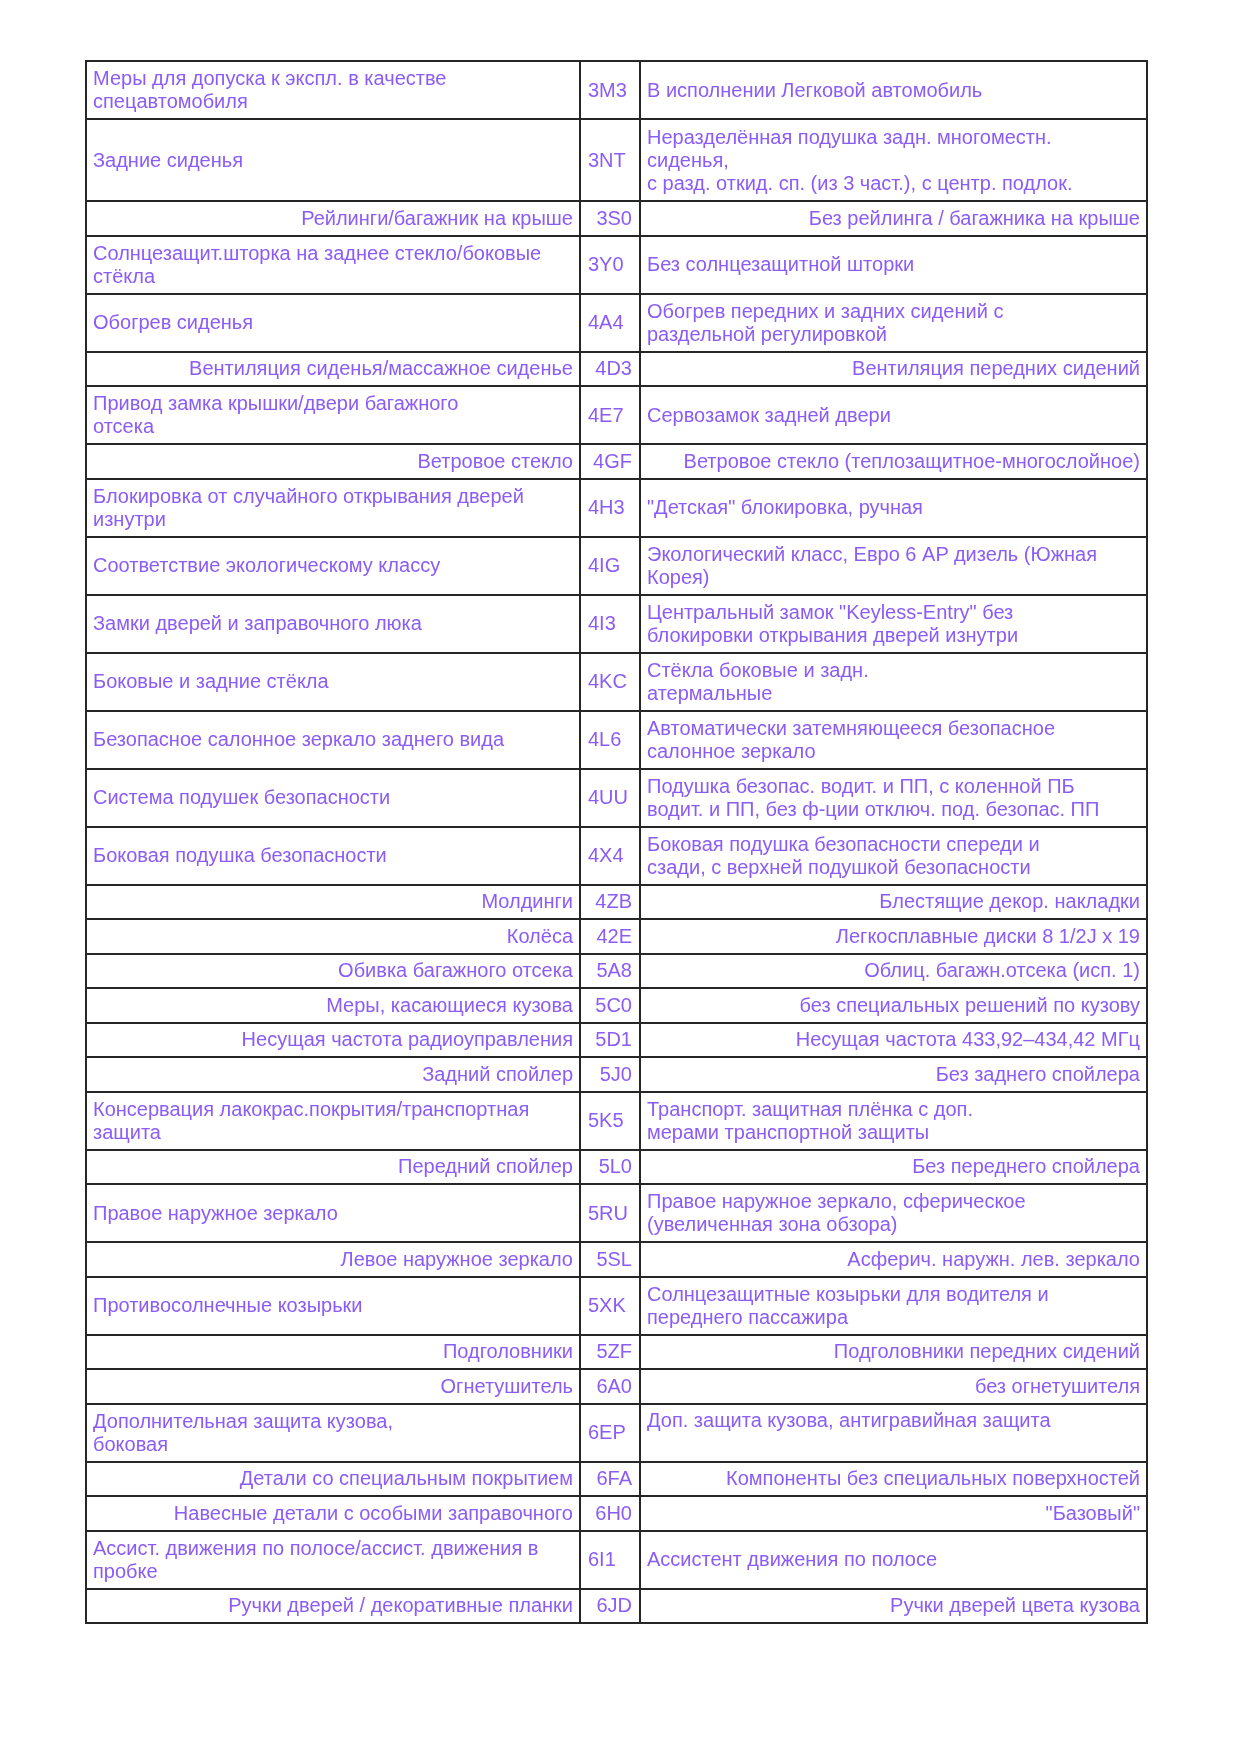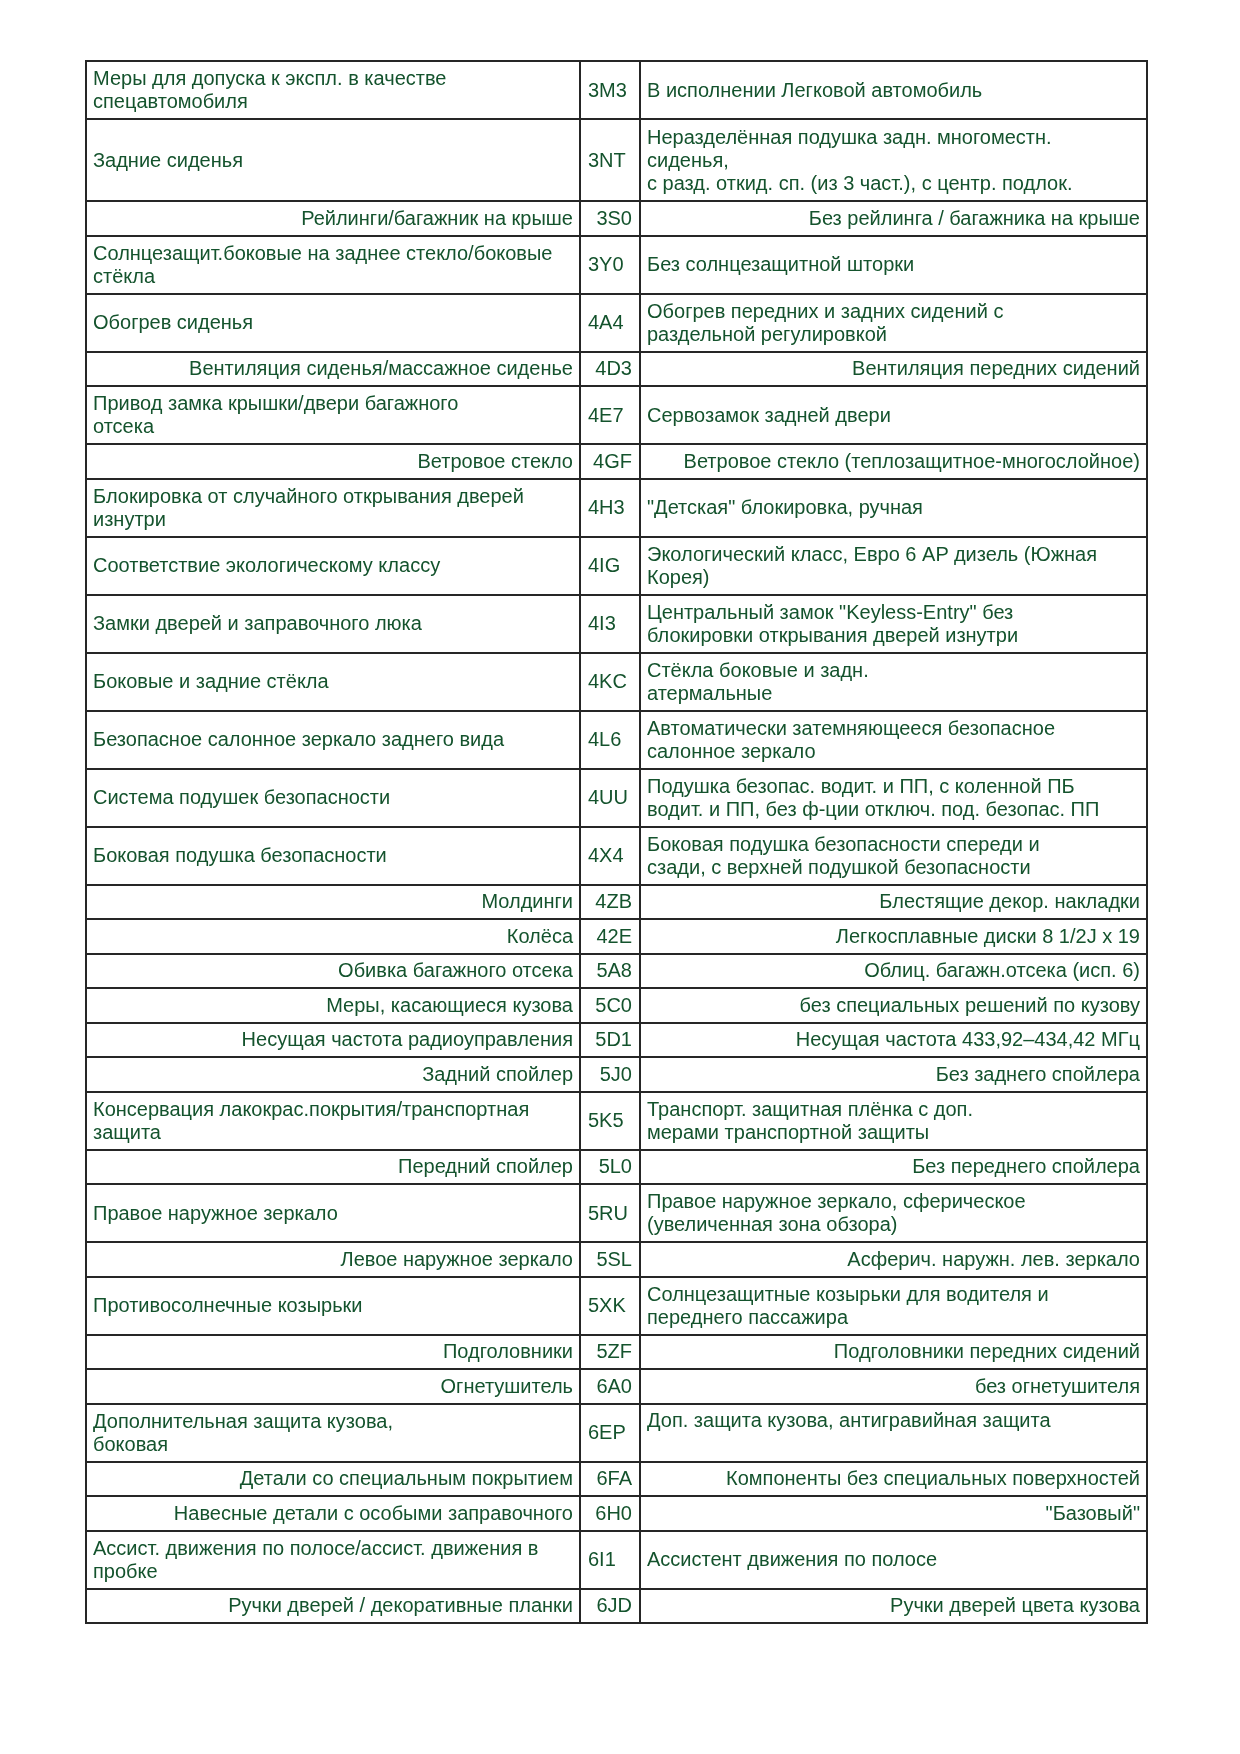--- a/index.html
+++ b/index.html
@@ -5,21 +5,21 @@
   html, body { margin: 0; padding: 0; background: #ffffff; }
   body { width: 1240px; height: 1754px; position: relative; overflow: hidden; }
   .spec-table {
     position: absolute;
     left: 85px; top: 60px;
     width: 1061px;
     border-collapse: collapse;
     table-layout: fixed;
     font-family: "Liberation Sans", sans-serif;
     font-size: 20px;
-    color: #14532d;
+    color: #8b5cf6;
   }
   .spec-table td {
     border: 2px solid #262626;
     padding: 0 6px;
     line-height: 23px;
     vertical-align: middle;
     white-space: pre-line;
   }
   .spec-table col.c1 { width: 494px; }
   .spec-table col.c2 { width: 60px; }
@@ -52,21 +52,21 @@
     <td>Неразделённая подушка задн. многоместн.
 сиденья,
 с разд. откид. сп. (из 3 част.), с центр. подлок.</td>
   </tr>
       <tr class="h1">
     <td>Рейлинги/багажник на крыше</td>
     <td class="code">3S0</td>
     <td>Без рейлинга / багажника на крыше</td>
   </tr>
       <tr class="h2">
-    <td>Солнцезащит.боковые на заднее стекло/боковые
+    <td>Солнцезащит.шторка на заднее стекло/боковые
 стёкла</td>
     <td class="code">3Y0</td>
     <td>Без солнцезащитной шторки</td>
   </tr>
       <tr class="h2">
     <td>Обогрев сиденья</td>
     <td class="code">4A4</td>
     <td>Обогрев передних и задних сидений с
 раздельной регулировкой</td>
   </tr>
@@ -134,21 +134,21 @@
     <td>Блестящие декор. накладки</td>
   </tr>
       <tr class="h1">
     <td>Колёса</td>
     <td class="code">42E</td>
     <td>Легкосплавные диски 8 1/2J x 19</td>
   </tr>
       <tr class="h1">
     <td>Обивка багажного отсека</td>
     <td class="code">5A8</td>
-    <td>Облиц. багажн.отсека (исп. 6)</td>
+    <td>Облиц. багажн.отсека (исп. 1)</td>
   </tr>
       <tr class="h1">
     <td>Меры, касающиеся кузова</td>
     <td class="code">5C0</td>
     <td>без специальных решений по кузову</td>
   </tr>
       <tr class="h1">
     <td>Несущая частота радиоуправления</td>
     <td class="code">5D1</td>
     <td>Несущая частота 433,92–434,42 МГц</td>

